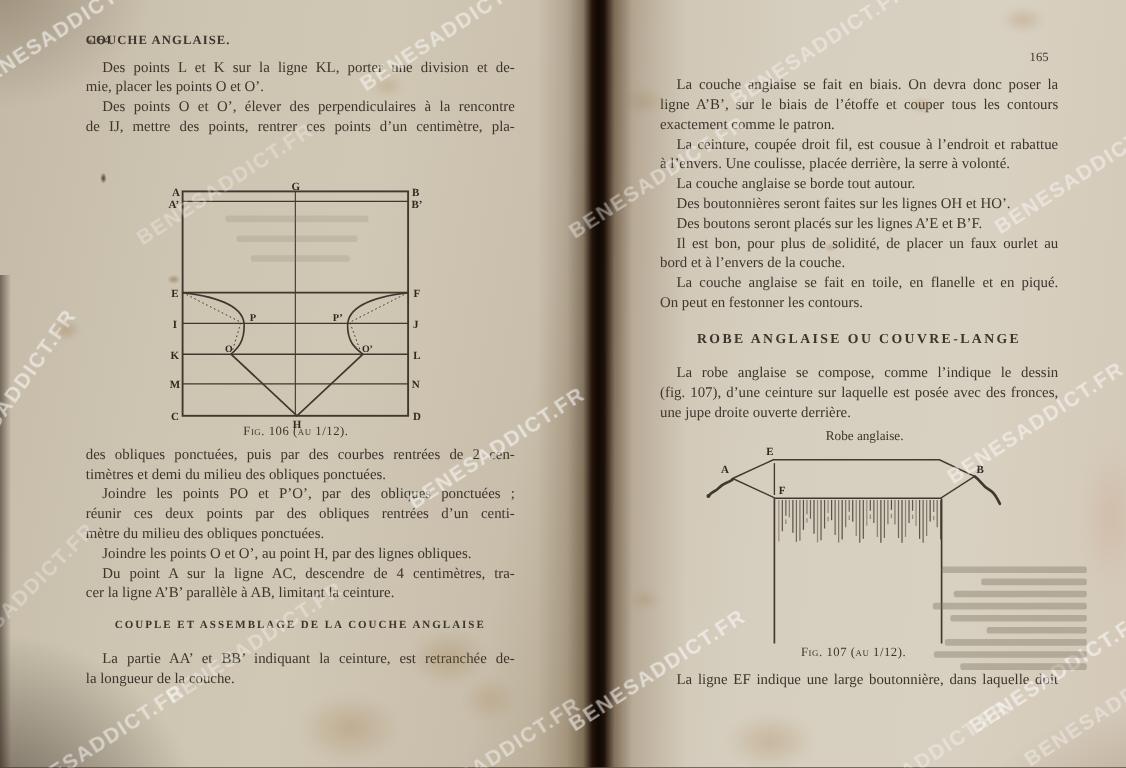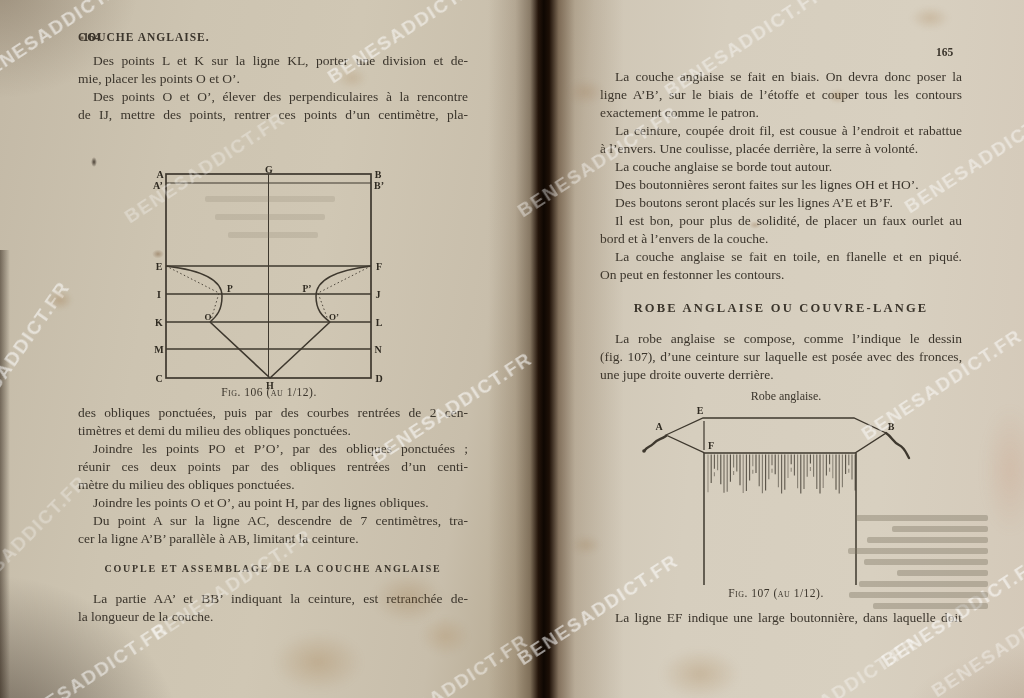--- a/index.html
+++ b/index.html
@@ -24,21 +24,21 @@
   #vg-tl{left:-40px;top:-40px;width:180px;height:140px;
     background:radial-gradient(ellipse at 20% 20%,rgba(60,40,20,.28),rgba(60,40,20,0) 70%);}
   #vg-br{left:900px;top:640px;width:200px;height:80px;
     background:radial-gradient(ellipse at 80% 100%,rgba(120,85,60,.25),rgba(120,85,60,0) 70%);}
   
   .col{position:absolute;font-size:13.5px;line-height:18px;color:#3b352c;}
   .line{text-align:justify;text-align-last:justify;white-space:normal;}
   .line.last{text-align-last:left;}
   .line.ind{text-indent:15px;}
   .runhead{position:absolute;font-weight:bold;font-size:11.5px;letter-spacing:1px;color:#3b352c;}
-  .pgnum{position:absolute;font-weight:bold;font-size:11.5px;color:#3b352c;}
+  .pgnum{position:absolute;font-weight:normal;font-size:11.5px;color:#3b352c;}
   .secheading{position:absolute;text-align:center;font-weight:bold;color:#3b352c;}
   .figcaption{position:absolute;text-align:center;font-size:11.5px;color:#3b352c;font-variant:small-caps;letter-spacing:.5px;}
   .figtitle{position:absolute;text-align:center;font-size:12px;color:#3b352c;}
   svg{position:absolute;overflow:visible;}
   svg text{font-family:"Liberation Serif","DejaVu Serif",serif;font-weight:bold;fill:#2f2a21;}
   
   .wm{position:absolute;transform:translate(-50%,-50%) rotate(-33deg);
       font-family:"Liberation Sans","DejaVu Sans",sans-serif;font-weight:bold;
       font-size:19px;letter-spacing:1.5px;color:#ffffff;white-space:nowrap;
       filter:blur(.3px);pointer-events:none;}
@@ -103,21 +103,21 @@
   </svg>
   <div class="figcaption" style="left:152px;top:386px;width:234px;">Fig. 106 (au 1/12).</div>
 
   <div class="col" style="left:78px;top:404px;width:390px;">
       <div class="line">des obliques ponctuées, puis par des courbes rentrées de 2 cen-</div>
       <div class="line last">timètres et demi du milieu des obliques ponctuées.</div>
       <div class="line ind">Joindre les points PO et P’O’, par des obliques ponctuées ;</div>
       <div class="line">réunir ces deux points par des obliques rentrées d’un centi-</div>
       <div class="line last">mètre du milieu des obliques ponctuées.</div>
       <div class="line ind last">Joindre les points O et O’, au point H, par des lignes obliques.</div>
-      <div class="line ind">Du point A sur la ligne AC, descendre de 7 centimètres, tra-</div>
+      <div class="line ind">Du point A sur la ligne AC, descendre de 4 centimètres, tra-</div>
       <div class="line last">cer la ligne A’B’ parallèle à AB, limitant la ceinture.</div>
     </div>
 
   <div class="secheading" style="left:78px;top:563px;width:390px;font-size:10px;letter-spacing:1.8px;">COUPLE ET ASSEMBLAGE DE LA COUCHE ANGLAISE</div>
 
   <div class="col" style="left:78px;top:590px;width:390px;">
       <div class="line ind">La partie AA’ et BB’ indiquant la ceinture, est retranchée de-</div>
       <div class="line last">la longueur de la couche.</div>
     </div>
 

